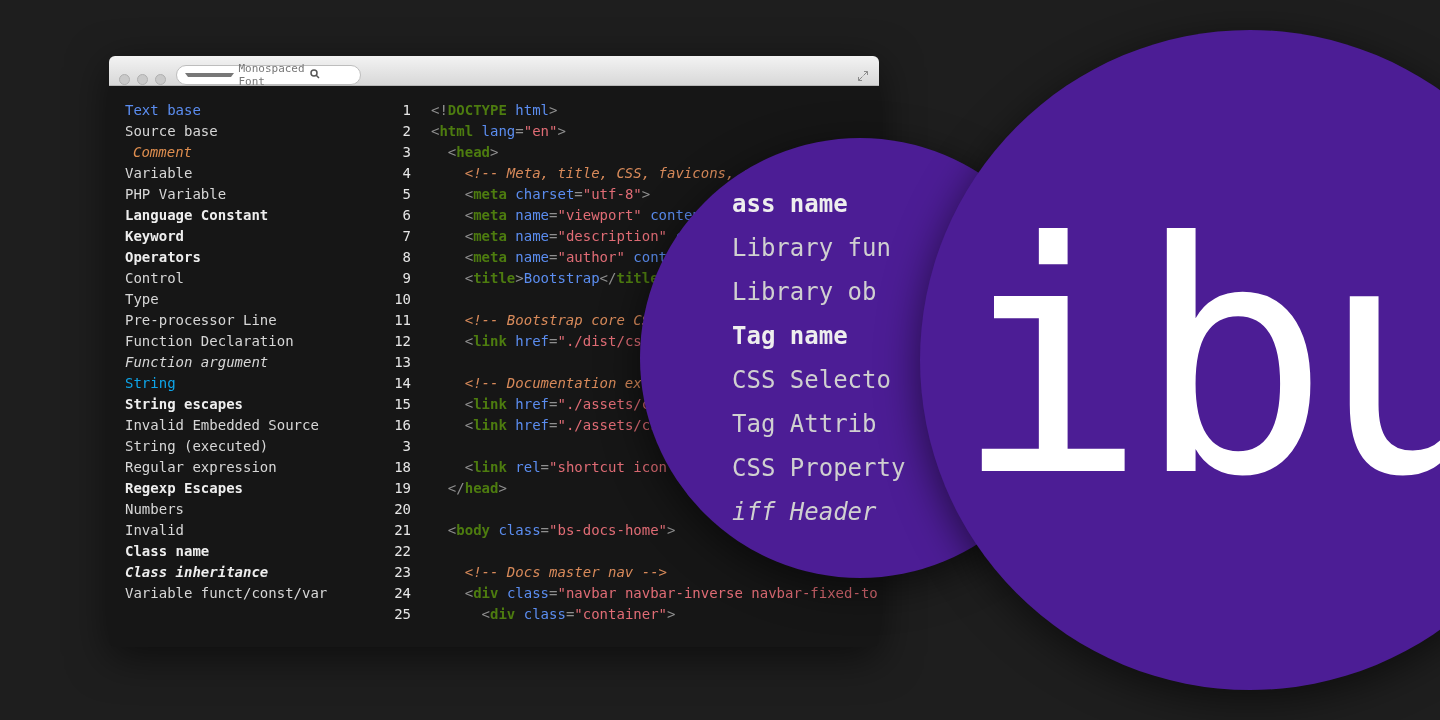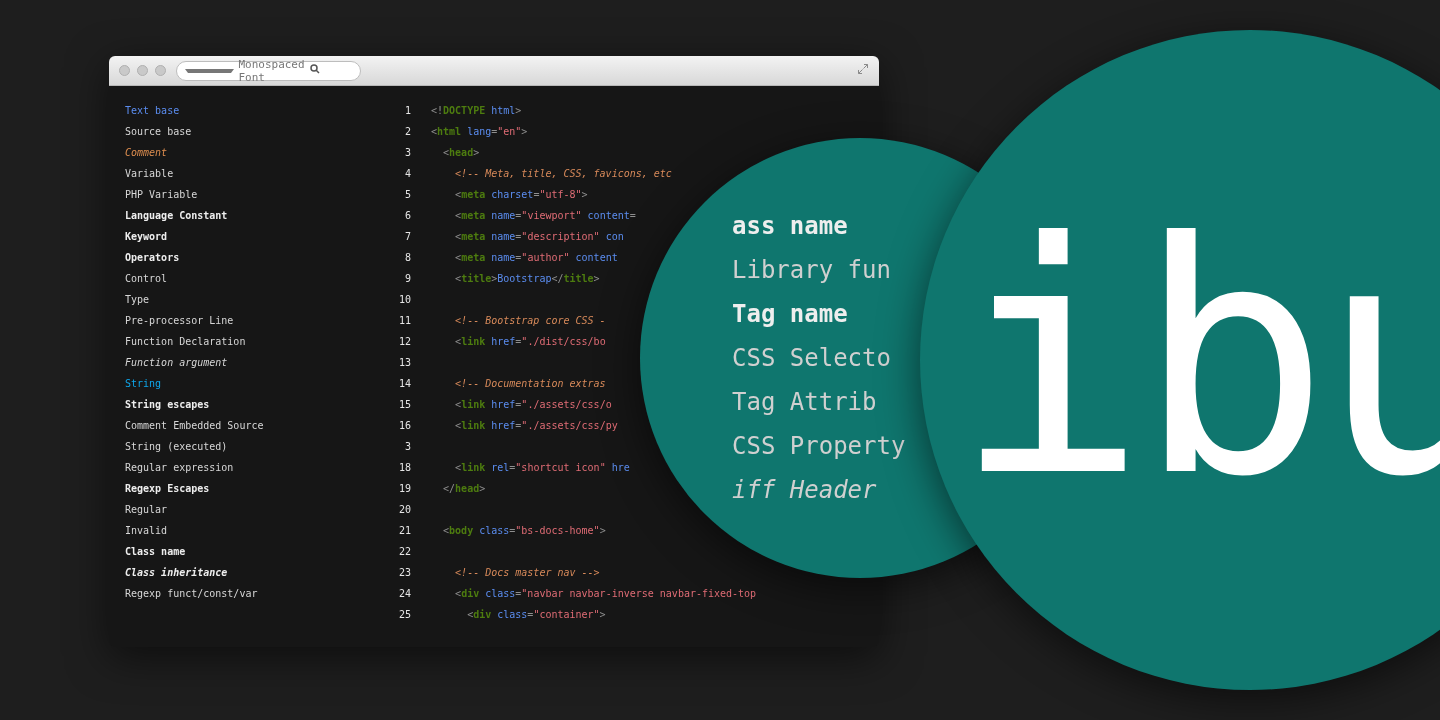--- a/index.html
+++ b/index.html
@@ -18,21 +18,21 @@
     width: 770px;
     border-radius: 6px;
     overflow: hidden;
     box-shadow: 0 10px 40px rgba(0,0,0,.55);
   }
   .titlebar {
     height: 30px;
     background: linear-gradient(#f3f3f3,#d8d8d8);
     border-bottom: 1px solid #b8b8b8;
     display: flex;
-    align-items: center;
+    align-items: flex-end;
     padding: 0 10px;
     gap: 10px;
   }
   .traffic { display: flex; gap: 7px; }
   .tl {
     width: 11px; height: 11px; border-radius: 50%;
     background: #c9c9c9; border: 1px solid #b0b0b0;
   }
   .search {
     flex: 0 0 185px;
@@ -55,21 +55,21 @@
     flex: 1;
     font-family: ui-monospace, Menlo, monospace;
     font-size: 11px;
     color: #777;
   }
   .search .mag { font-size: 12px; color: #555; }
   .expand { margin-left: auto; font-size: 12px; color: #8a8a8a; }
   .editor {
     background: #161616;
     display: flex;
-    font-size: 10px;
+    font-size: 14px;
     line-height: 21px;
     padding: 14px 0 22px 0;
   }
   .col-sidebar {
     padding-left: 16px;
     width: 268px;
   }
   .col-ln {
     width: 34px;
     text-align: right;
@@ -91,21 +91,21 @@
   .c-red { color: #e06c75; }
   .c-orange { color: #df8e4f; }
   .c-comment { color: #d88a5a; font-style: italic; }
   .c-gray { color: #8f8f8f; }
   .c-pink { color: #0ea5e9; }
   .c-text { color: #4d7c0f; }
 
   .circle {
     position: absolute;
     border-radius: 50%;
-    background: #0f766e;
+    background: #4c1d95;
     box-shadow: 0 10px 40px rgba(0,0,0,.55);
     overflow: hidden;
     display: flex;
     align-items: center;
   }
   .circle-small {
     left: 640px; top: 138px; width: 440px; height: 440px;
     justify-content: flex-start;
   }
   .circle-small .inner {
@@ -159,42 +159,42 @@
           <path d="M10 21H3v-7"></path>
           <path d="M21 3l-8 8"></path>
           <path d="M3 21l8-8"></path>
         </svg>
     </span>
   </div>
   <div class="editor">
     <div class="col-sidebar" id="sidebar">
         <div class="c-blue">Text base</div>
         <div class="style-normal">Source base</div>
-        <div class="c-orange" style="font-style: italic;">Comment</div>
+        <div class="c-orange" style="font-style: italic; margin-left: 8px;">Comment</div>
         <div class="style-normal">Variable</div>
         <div class="style-normal">PHP Variable</div>
         <div class="style-bold">Language Constant</div>
         <div class="style-bold">Keyword</div>
         <div class="style-bold">Operators</div>
         <div class="style-normal">Control</div>
         <div class="style-normal">Type</div>
         <div class="style-normal">Pre-processor Line</div>
         <div class="style-normal">Function Declaration</div>
         <div class="style-italic">Function argument</div>
         <div class="c-pink">String</div>
         <div class="style-bold">String escapes</div>
-        <div class="style-normal">Comment Embedded Source</div>
+        <div class="style-normal">Invalid Embedded Source</div>
         <div class="style-normal">String (executed)</div>
         <div class="style-normal">Regular expression</div>
         <div class="style-bold">Regexp Escapes</div>
-        <div class="style-normal">Regular</div>
+        <div class="style-normal">Numbers</div>
         <div class="style-normal">Invalid</div>
         <div class="style-bold">Class name</div>
         <div class="style-bolditalic">Class inheritance</div>
-        <div class="style-normal">Regexp funct/const/var</div>
+        <div class="style-normal">Variable funct/const/var</div>
       </div>
     <div class="col-ln" id="lnums">
         <div>1</div>
         <div>2</div>
         <div>3</div>
         <div>4</div>
         <div>5</div>
         <div>6</div>
         <div>7</div>
         <div>8</div>
@@ -217,20 +217,21 @@
         <div>25</div>
       </div>
     <div class="col-code" id="code"><div><span class="c-gray">&lt;!</span><span class="c-text" style="font-weight: 700;">DOCTYPE</span><span class="c-blue"> html</span><span class="c-gray">&gt;</span></div><div><span class="c-gray">&lt;</span><span class="c-text" style="font-weight: 700;">html</span><span class="c-blue"> lang</span><span class="c-gray">=</span><span class="c-red">"en"</span><span class="c-gray">&gt;</span></div><div><span class="c-gray">  </span><span class="c-gray">&lt;</span><span class="c-text" style="font-weight: 700;">head</span><span class="c-gray">&gt;</span></div><div><span class="c-gray">    </span><span class="c-comment">&lt;!-- Meta, title, CSS, favicons, etc</span></div><div><span class="c-gray">    </span><span class="c-gray">&lt;</span><span class="c-text" style="font-weight: 700;">meta</span><span class="c-blue"> charset</span><span class="c-gray">=</span><span class="c-red">"utf-8"</span><span class="c-gray">&gt;</span></div><div><span class="c-gray">    </span><span class="c-gray">&lt;</span><span class="c-text" style="font-weight: 700;">meta</span><span class="c-blue"> name</span><span class="c-gray">=</span><span class="c-red">"viewport"</span><span class="c-blue"> content</span><span class="c-gray">=</span></div><div><span class="c-gray">    </span><span class="c-gray">&lt;</span><span class="c-text" style="font-weight: 700;">meta</span><span class="c-blue"> name</span><span class="c-gray">=</span><span class="c-red">"description"</span><span class="c-blue"> con</span></div><div><span class="c-gray">    </span><span class="c-gray">&lt;</span><span class="c-text" style="font-weight: 700;">meta</span><span class="c-blue"> name</span><span class="c-gray">=</span><span class="c-red">"author"</span><span class="c-blue"> content</span></div><div><span class="c-gray">    </span><span class="c-gray">&lt;</span><span class="c-text" style="font-weight: 700;">title</span><span class="c-gray">&gt;</span><span class="c-blue">Bootstrap</span><span class="c-gray">&lt;/</span><span class="c-text" style="font-weight: 700;">title</span><span class="c-gray">&gt;</span></div><div><span class="c-gray"> </span></div><div><span class="c-gray">    </span><span class="c-comment">&lt;!-- Bootstrap core CSS -</span></div><div><span class="c-gray">    </span><span class="c-gray">&lt;</span><span class="c-text" style="font-weight: 700;">link</span><span class="c-blue"> href</span><span class="c-gray">=</span><span class="c-red">"./dist/css/bo</span></div><div><span class="c-gray"> </span></div><div><span class="c-gray">    </span><span class="c-comment">&lt;!-- Documentation extras</span></div><div><span class="c-gray">    </span><span class="c-gray">&lt;</span><span class="c-text" style="font-weight: 700;">link</span><span class="c-blue"> href</span><span class="c-gray">=</span><span class="c-red">"./assets/css/o</span></div><div><span class="c-gray">    </span><span class="c-gray">&lt;</span><span class="c-text" style="font-weight: 700;">link</span><span class="c-blue"> href</span><span class="c-gray">=</span><span class="c-red">"./assets/css/py</span></div><div><span class="c-gray"> </span></div><div><span class="c-gray">    </span><span class="c-gray">&lt;</span><span class="c-text" style="font-weight: 700;">link</span><span class="c-blue"> rel</span><span class="c-gray">=</span><span class="c-red">"shortcut icon"</span><span class="c-blue"> hre</span></div><div><span class="c-gray">  </span><span class="c-gray">&lt;/</span><span class="c-text" style="font-weight: 700;">head</span><span class="c-gray">&gt;</span></div><div><span class="c-gray"> </span></div><div><span class="c-gray">  </span><span class="c-gray">&lt;</span><span class="c-text" style="font-weight: 700;">body</span><span class="c-blue"> class</span><span class="c-gray">=</span><span class="c-red">"bs-docs-home"</span><span class="c-gray">&gt;</span></div><div><span class="c-gray"> </span></div><div><span class="c-gray">    </span><span class="c-comment">&lt;!-- Docs master nav --&gt;</span></div><div><span class="c-gray">    </span><span class="c-gray">&lt;</span><span class="c-text" style="font-weight: 700;">div</span><span class="c-blue"> class</span><span class="c-gray">=</span><span class="c-red">"navbar navbar-inverse navbar-fixed-top</span></div><div><span class="c-gray">      </span><span class="c-gray">&lt;</span><span class="c-text" style="font-weight: 700;">div</span><span class="c-blue"> class</span><span class="c-gray">=</span><span class="c-red">"container"</span><span class="c-gray">&gt;</span></div></div>
   </div>
 </div>
 
 <div class="circle circle-small">
   <div class="inner" id="circle-small-inner">
       <div class="cs-bold">ass name</div>
       <div class="cs-normal">Library fun</div>
+      <div class="cs-normal">Library ob</div>
       <div class="cs-bold">Tag name</div>
       <div class="cs-normal">CSS Selecto</div>
       <div class="cs-normal">Tag Attrib</div>
       <div class="cs-normal">CSS Property</div>
       <div class="cs-italic">iff Header</div>
     </div>
 </div>
 
 <div class="circle circle-large">
   <div class="glyphs">ibu</div>

